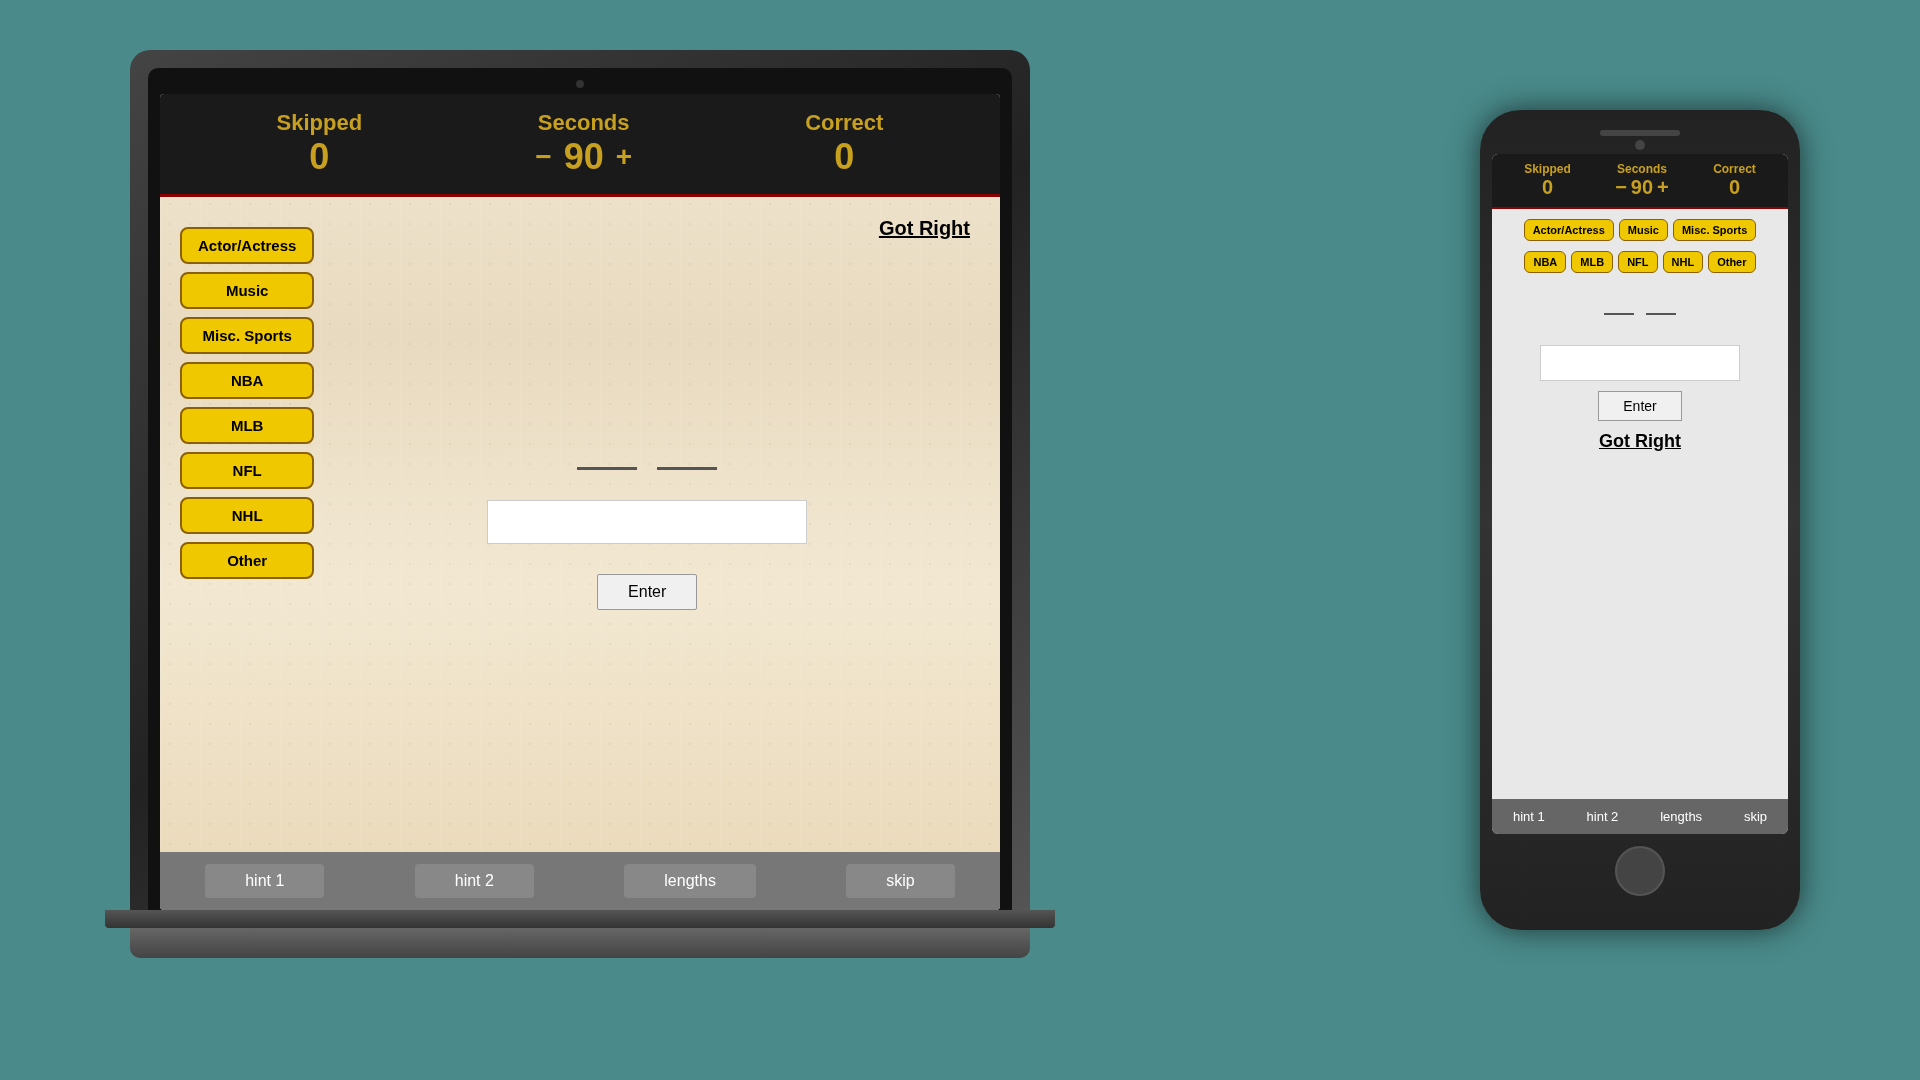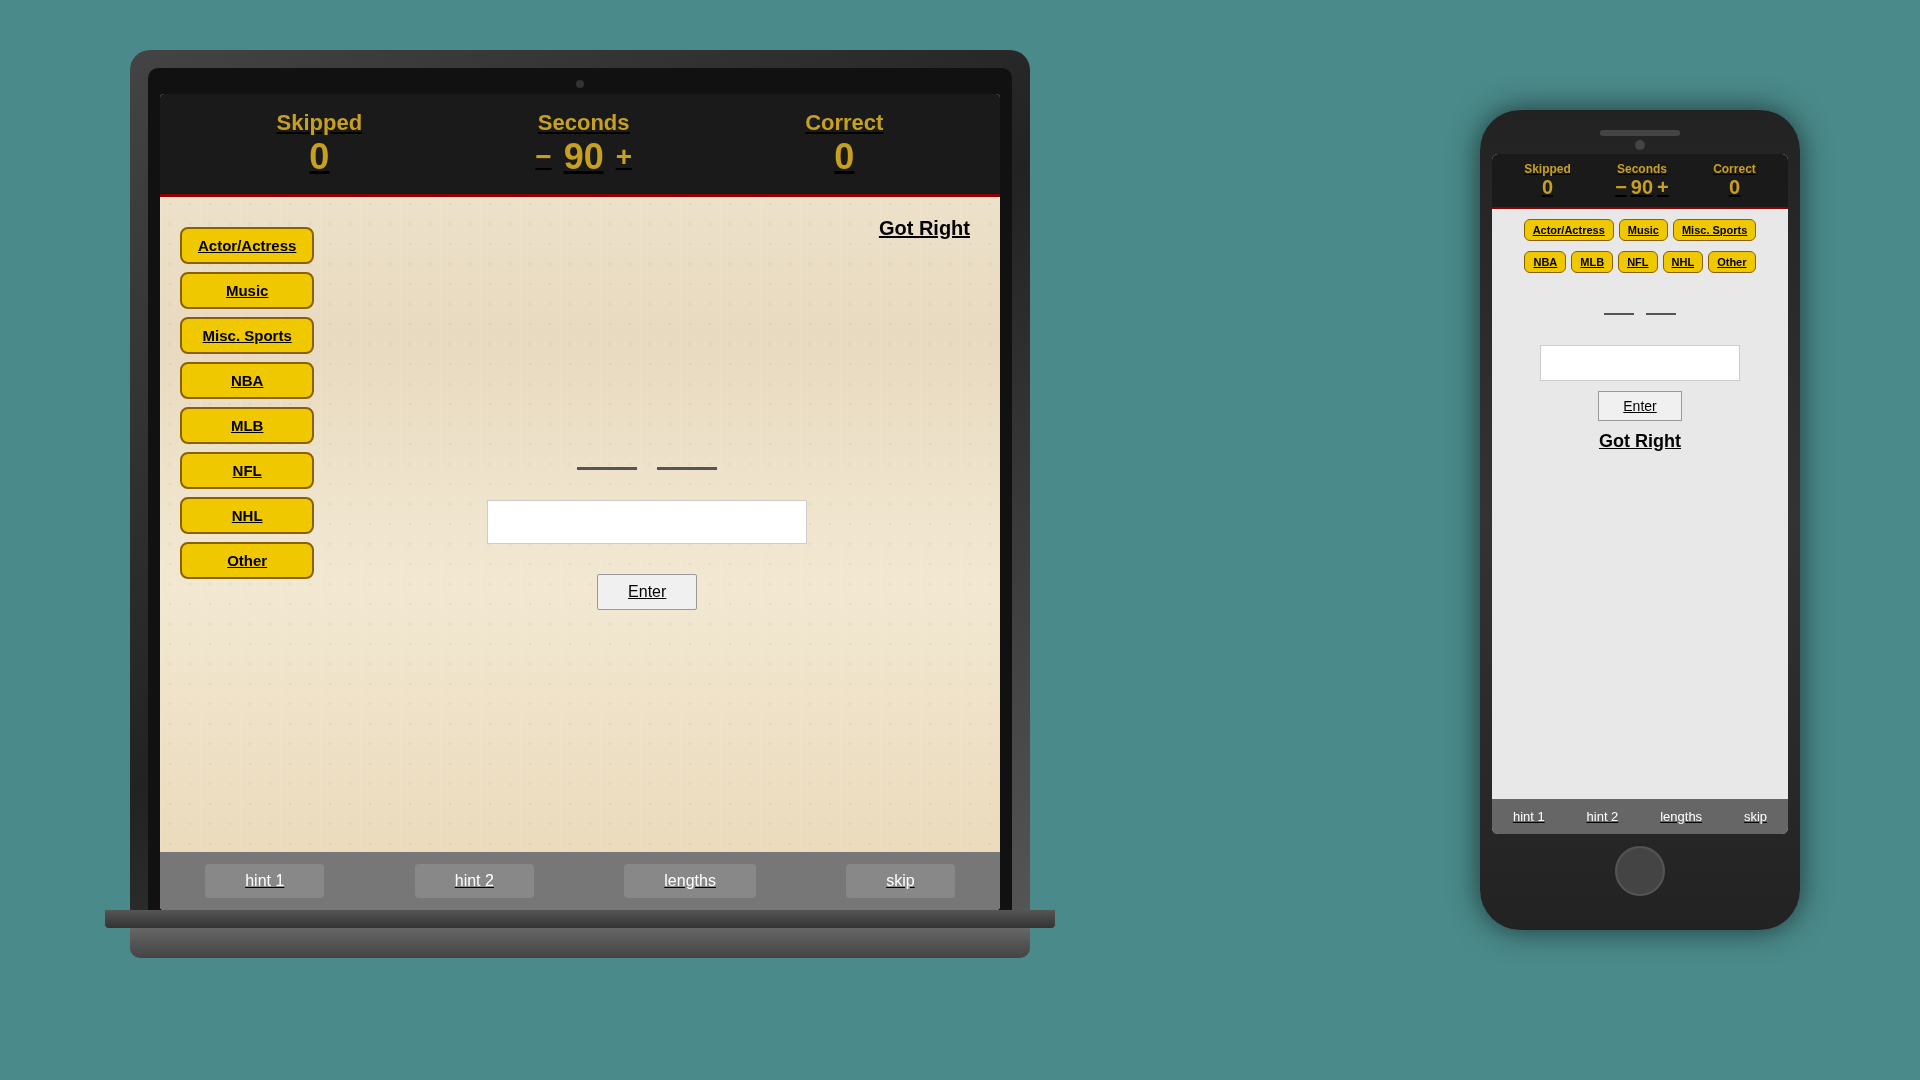--- a/index.html
+++ b/index.html
@@ -62,21 +62,20 @@
     
     .wood-texture {
       background: repeating-linear-gradient(
         90deg,
         rgba(255,255,255,0.05) 0px,
         rgba(255,255,255,0.05) 2px,
         transparent 2px,
         transparent 40px
       ),
       linear-gradient(180deg, #f0e6d0 0%, #e8dac0 30%, #f2e8d2 60%, #ead8b8 100%);
-      text-decoration: underline;
     }
 
     .laptop-base {
       width: 950px;
       height: 18px;
       background: linear-gradient(180deg, #555 0%, #333 100%);
       border-radius: 0 0 4px 4px;
       margin-left: -25px;
     }
 

